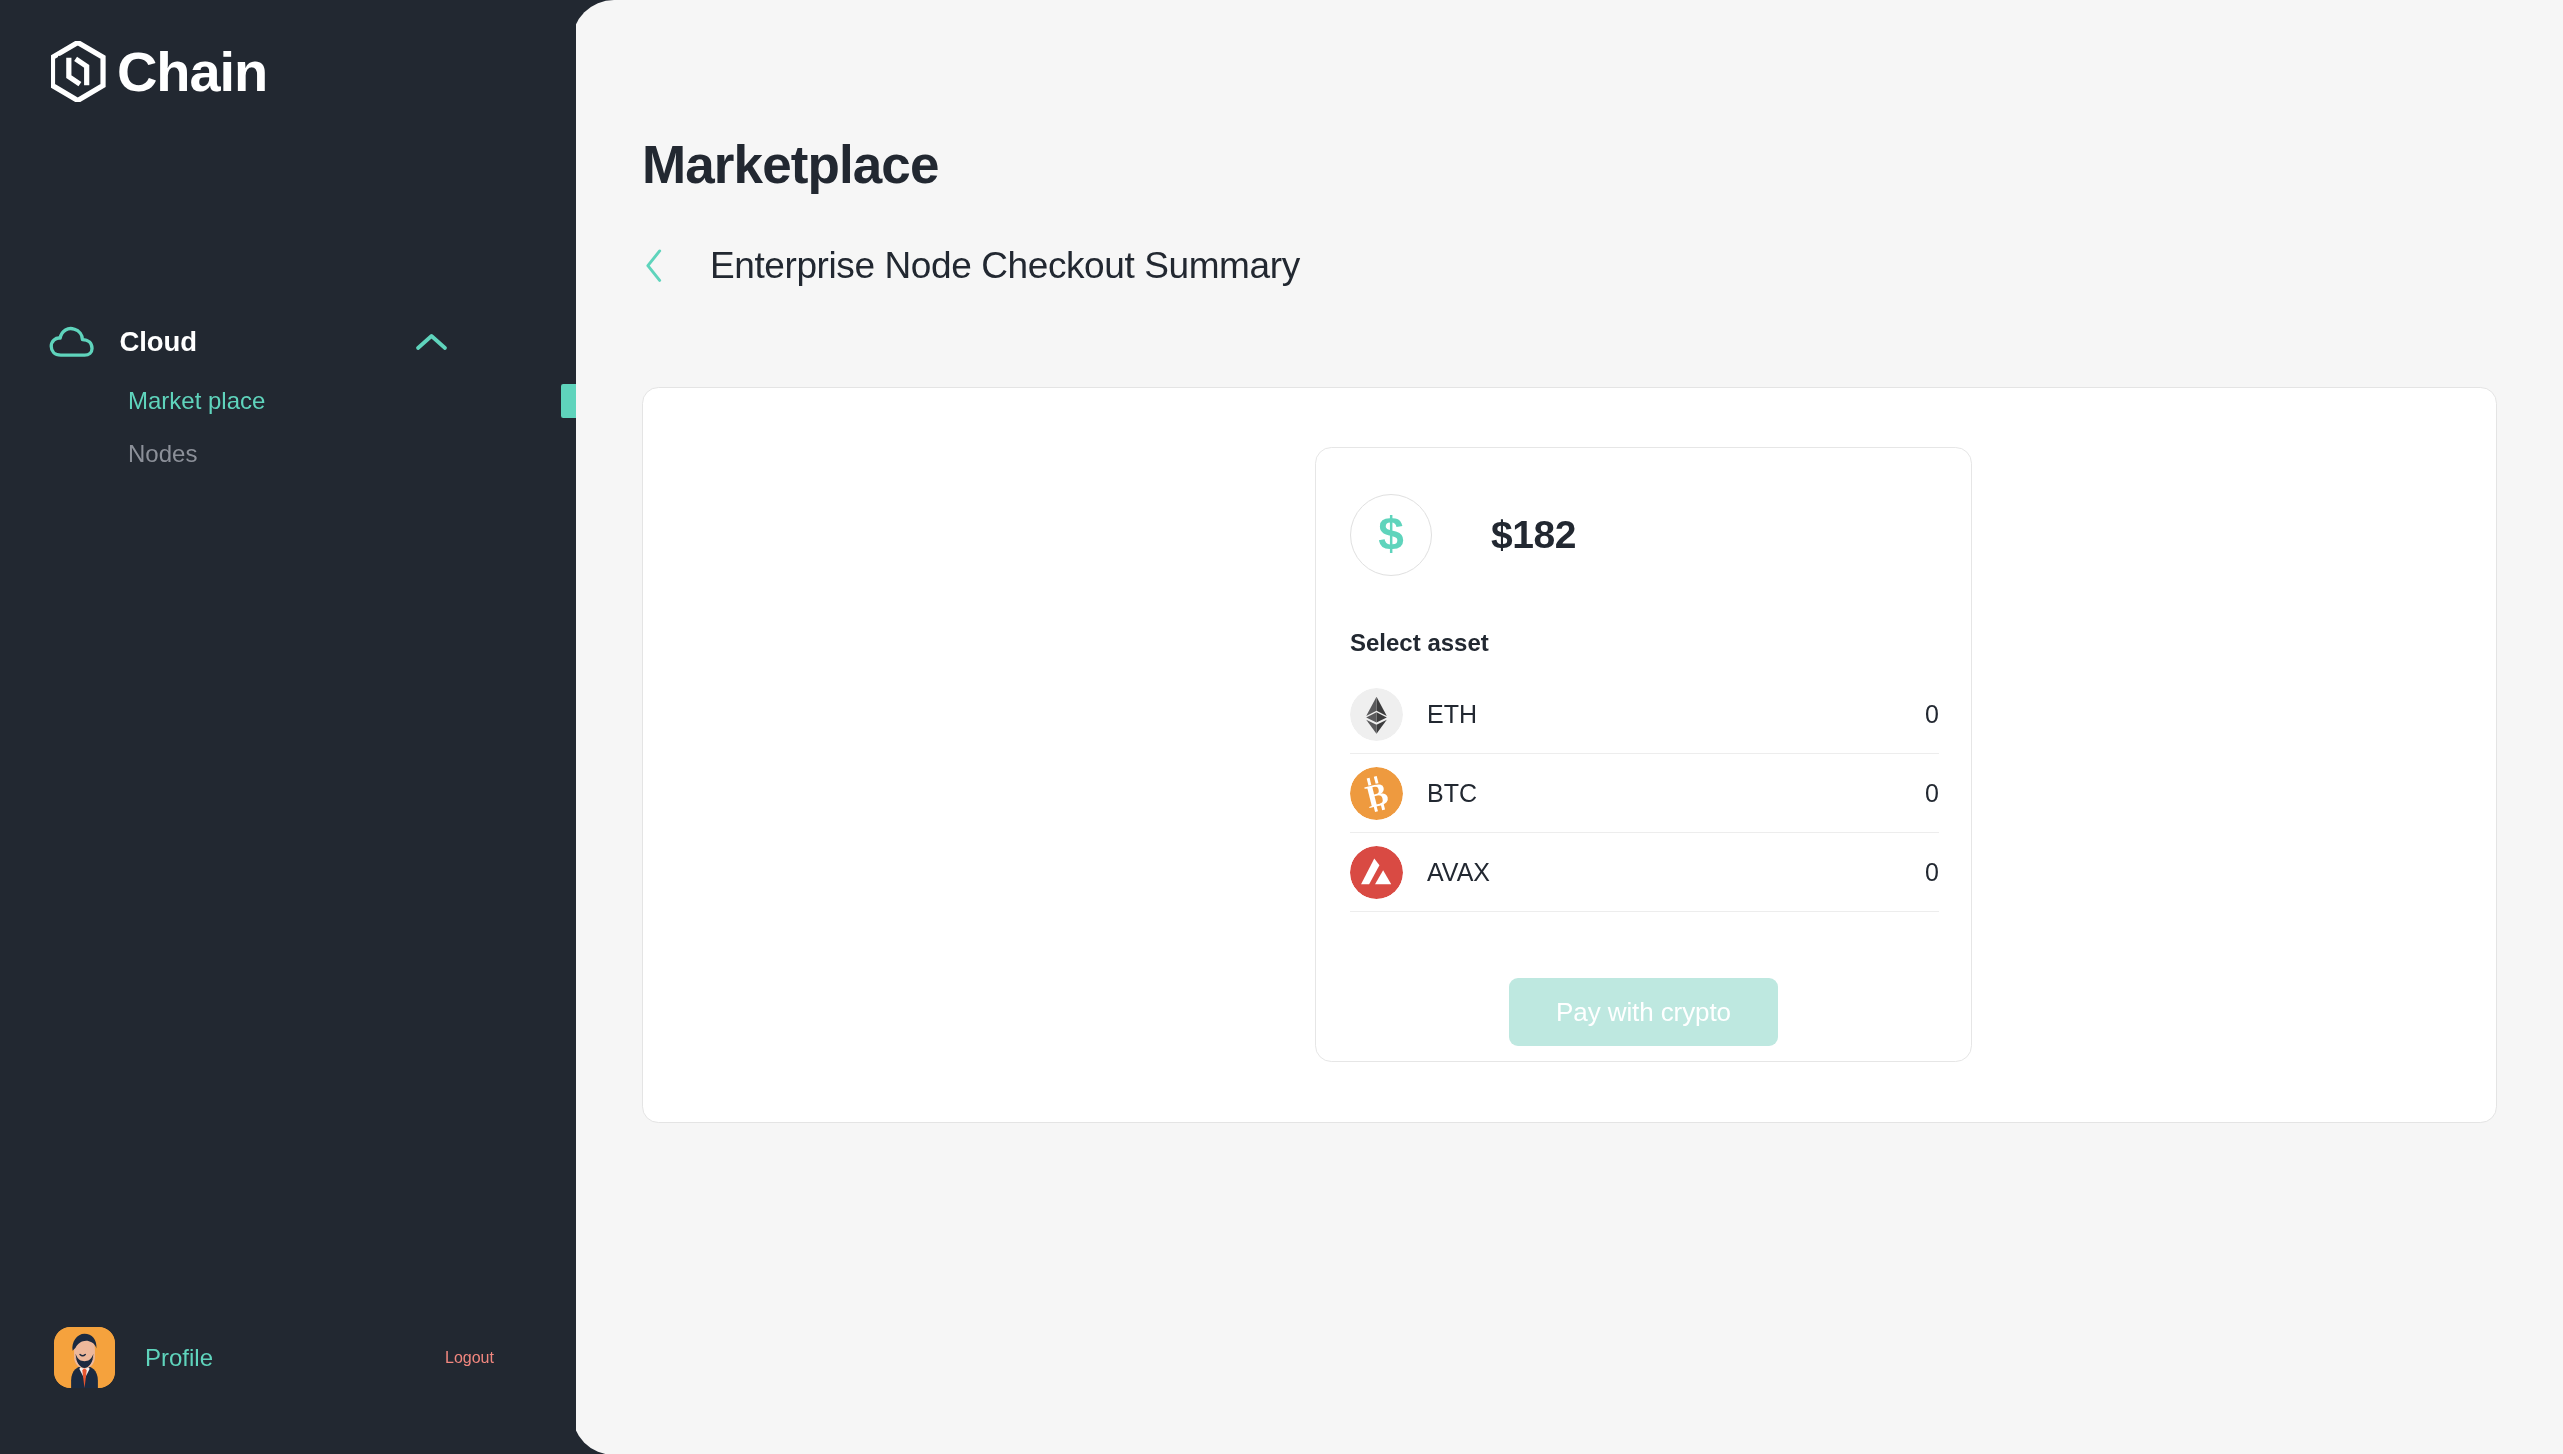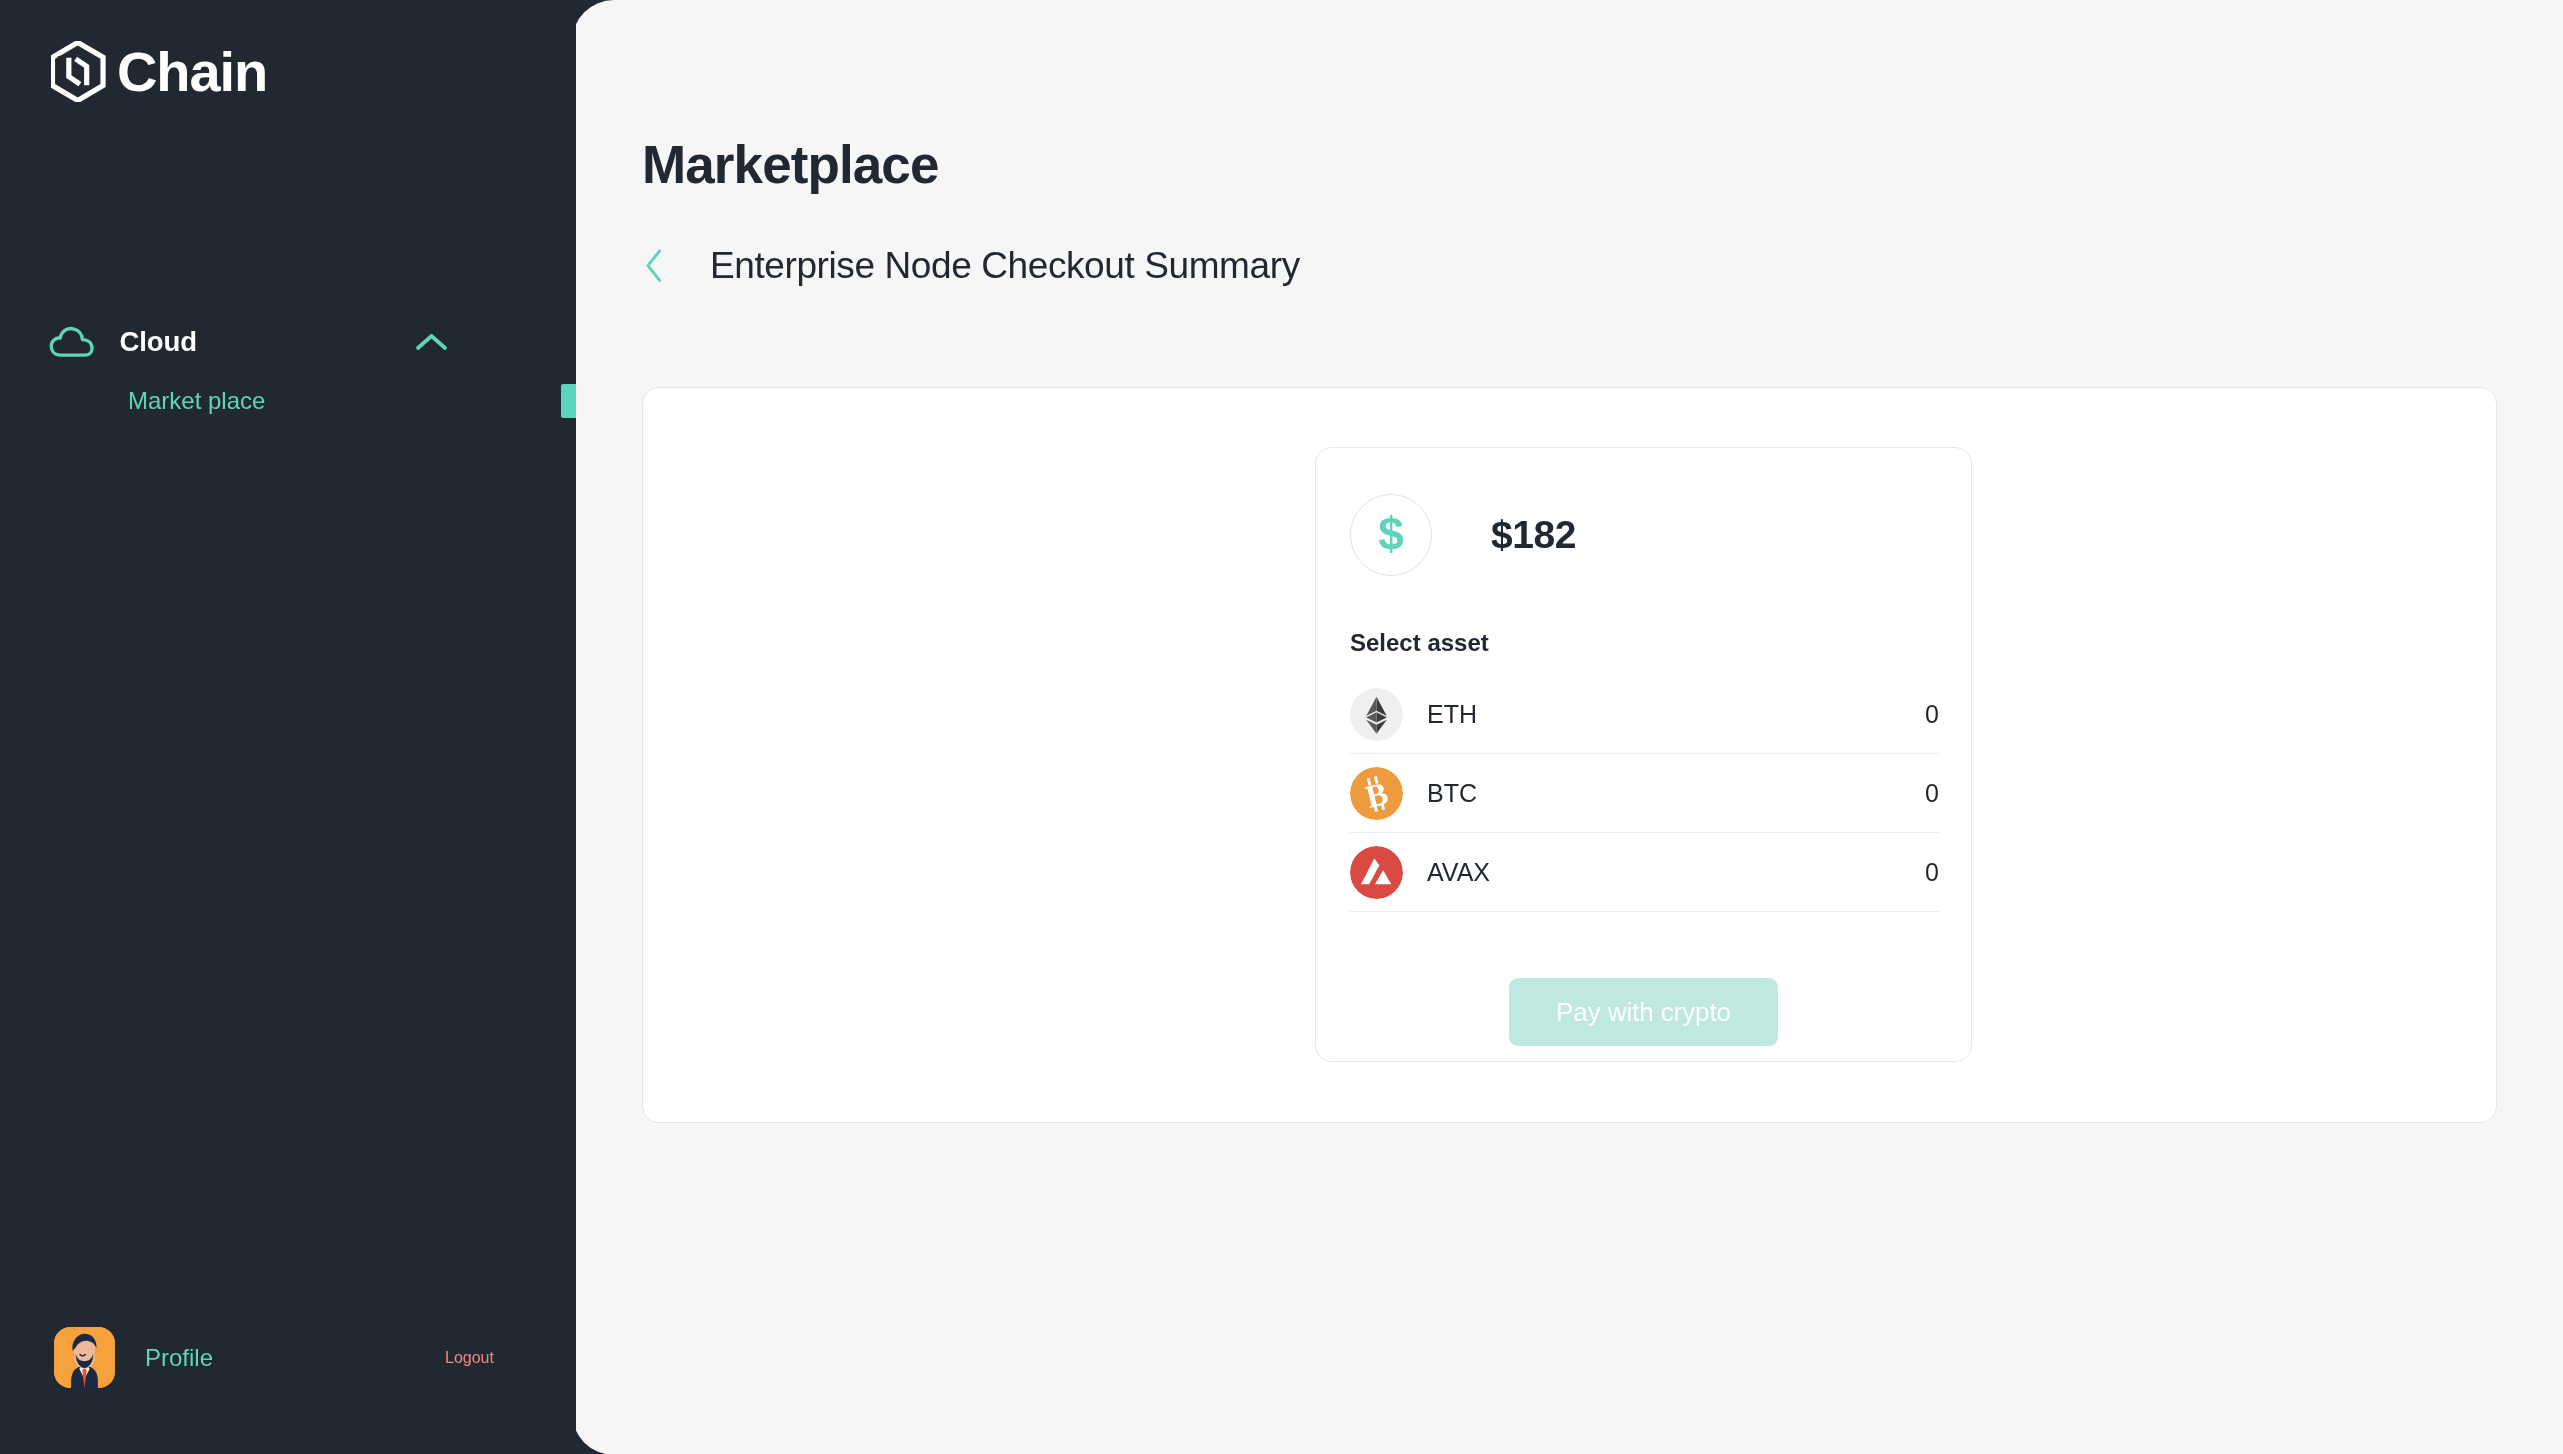--- a/index.html
+++ b/index.html
@@ -351,20 +351,23 @@
               <path d="M4 22 L22 6 L40 22" fill="none" stroke="#5FD4BC" stroke-width="5" stroke-linecap="round" stroke-linejoin="round"></path>
             </svg>
           </span>
         </div>
 
         <div class="subnav-item active">
           <span class="subnav-label">Market place</span>
           <span class="active-indicator"></span>
         </div>
 
+        <div class="subnav-item">
+          <span class="subnav-label">Nodes</span>
+        </div>
       </div>
 
     </nav>
 
     <div class="profile-bar">
       <span class="avatar">
         <svg viewBox="0 0 82 82" xmlns="http://www.w3.org/2000/svg">
           <rect x="0" y="0" width="82" height="82" rx="22" fill="#F5A23D"></rect>
           <path d="M23 72 C23 58 32 52 41 52 C50 52 59 58 59 72 L59 82 L23 82 Z" fill="#1B2A40"></path>
           <path d="M34 56 L41 70 L48 56 L44 52 L38 52 Z" fill="#F2F2F2"></path>

